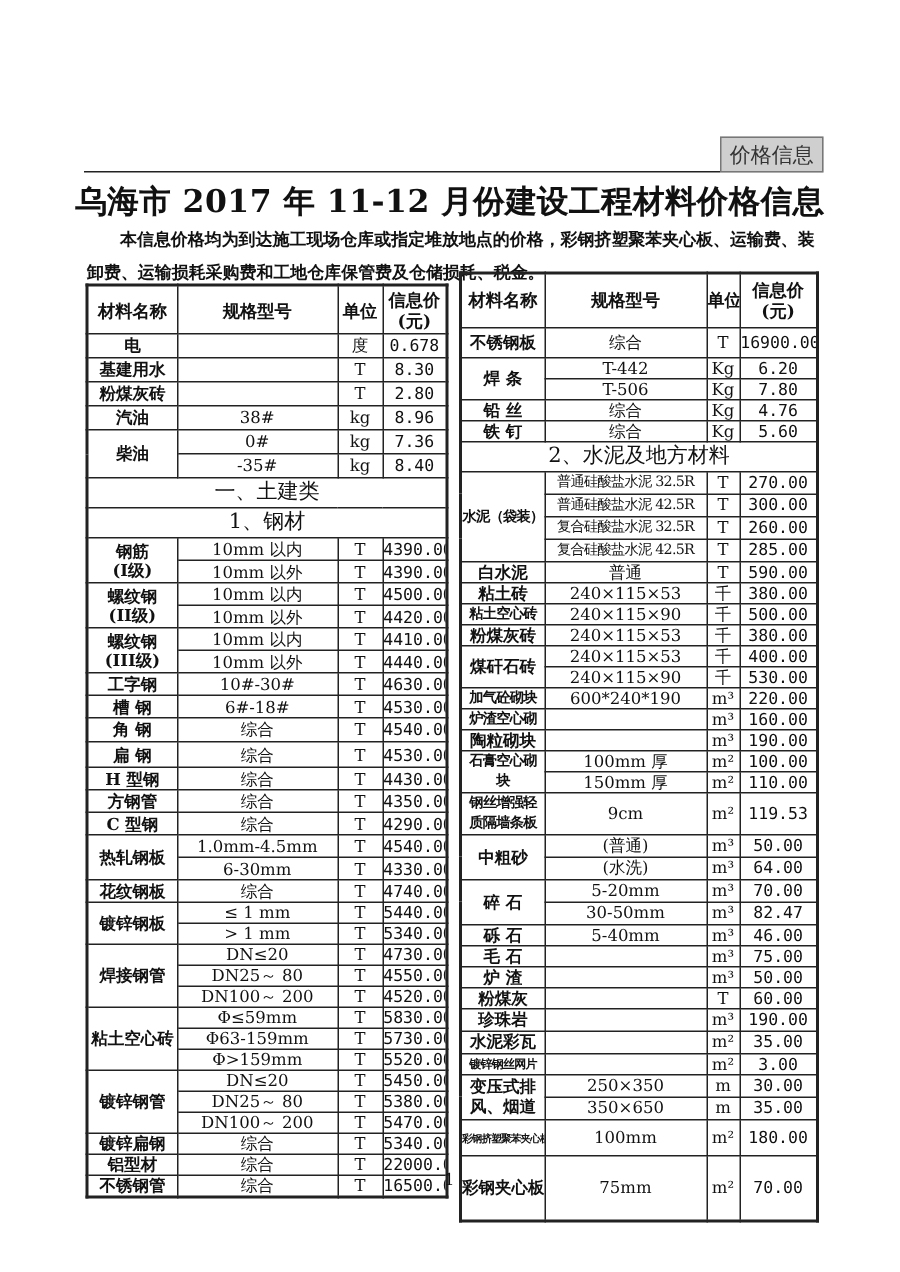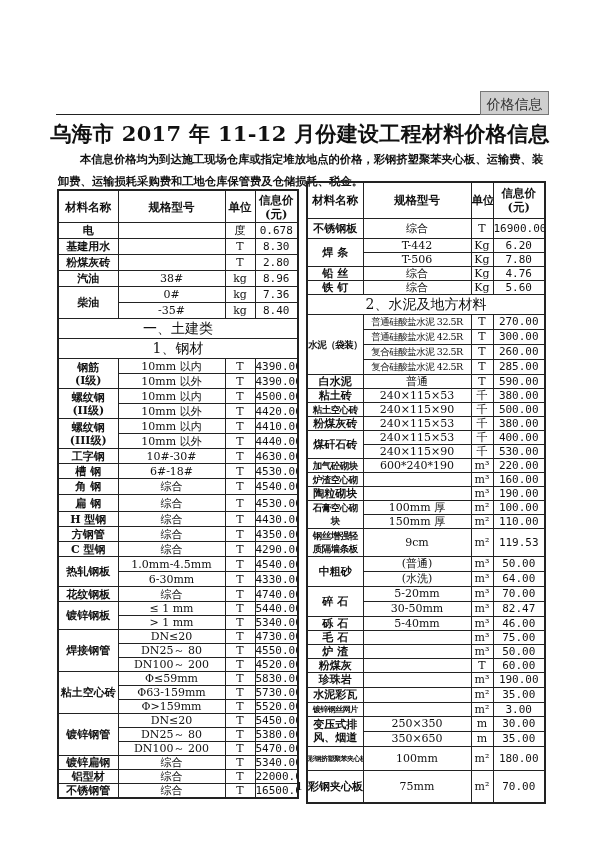--- a/index.html
+++ b/index.html
@@ -468,21 +468,21 @@
         <td class="spec">350×650</td>
         <td class="unit">m</td>
         <td class="num">35.00</td>
       </tr>
   <tr style="height:24px">
         <td class="name small">彩钢挤塑聚苯夹心板</td>
         <td class="spec">100mm</td>
         <td class="unit">m²</td>
         <td class="num">180.00</td>
       </tr>
-  <tr style="height:33px">
+  <tr style="height:44px">
         <td class="name">彩钢夹心板</td>
         <td class="spec">75mm</td>
         <td class="unit">m²</td>
         <td class="num">70.00</td>
       </tr>
 </tbody>
   </table>
 
 <div class="pageno">1</div>
 

